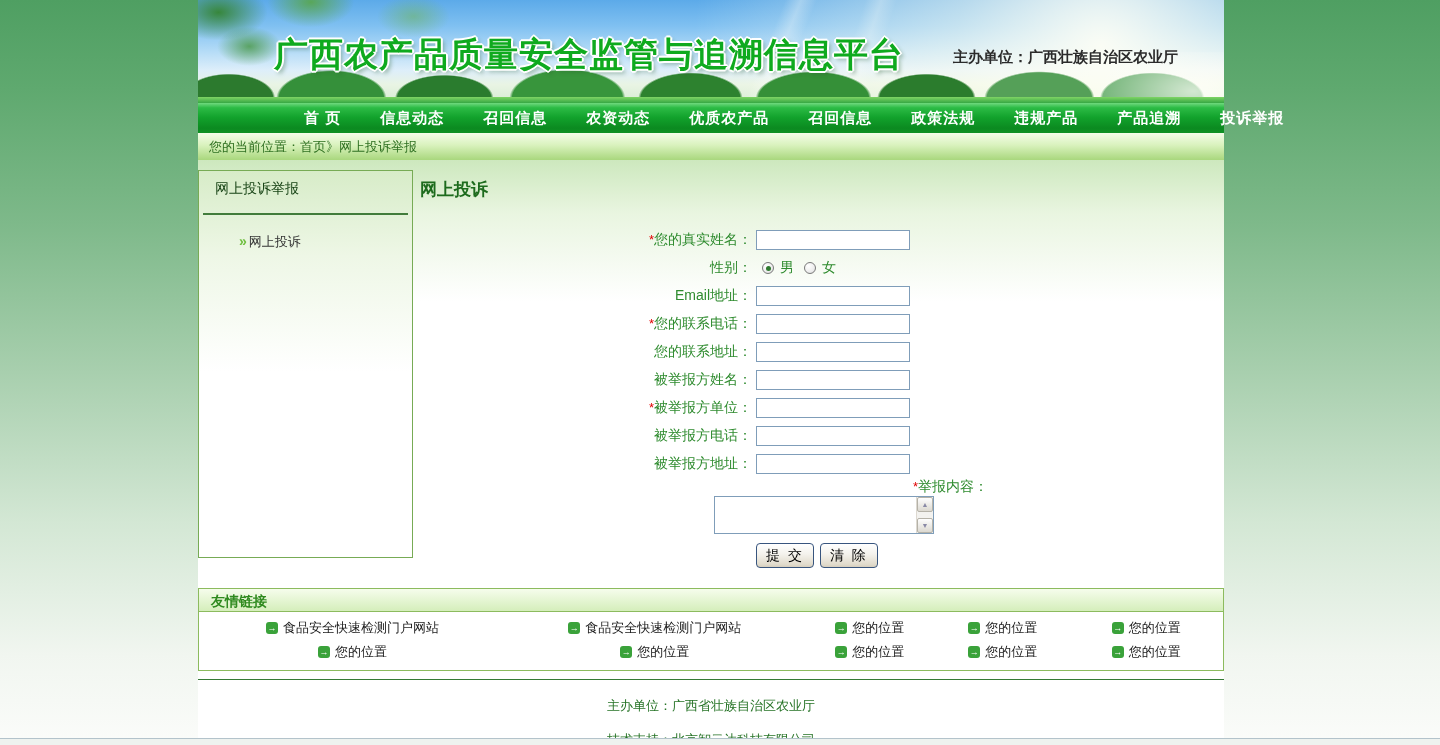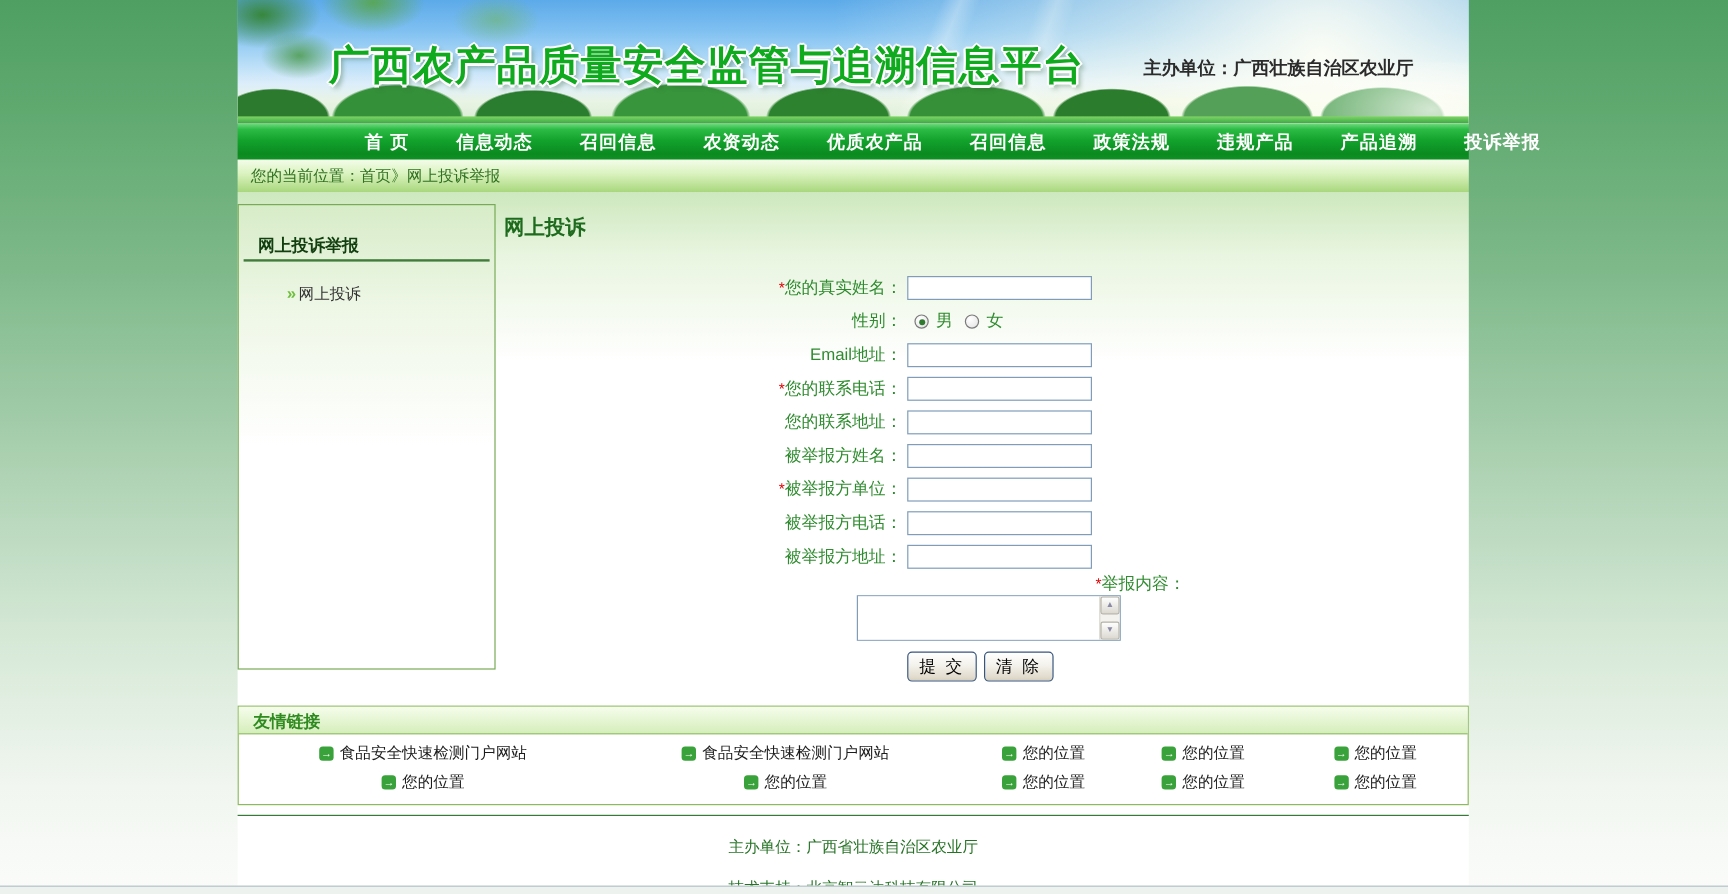--- a/index.html
+++ b/index.html
@@ -47,21 +47,21 @@
   
   .breadcrumb { height:27px; line-height:27px; padding-left:11px; font-size:13px; color:#2f7021;
     background:linear-gradient(180deg,#f4fde9 0%,#d9f2bd 45%,#a9d77d 100%); }
 
   
   .site-lower { min-height:578px; background:linear-gradient(180deg,#cde8be 0%,#e9f5e0 9%,#ffffff 24%); }
   .content { display:flex; gap:7px; padding-top:10px; }
 
   .sidebar { width:215px; height:388px; border:1px solid #77ab55;
     background:linear-gradient(180deg,#d7ecc8 0%,#eef7e6 22%,#ffffff 52%); }
-  .sidebar-title { margin:16px 4px; padding:9px 12px 2px; font-size:14px; font-weight:bold; color:#123f10; border-bottom:2px solid #417c3b; }
+  .sidebar-title { margin:0 4px; padding:9px 12px 15px; font-size:14px; font-weight:normal; color:#123f10; border-bottom:2px solid #417c3b; }
   .sidebar-item { margin-top:18px; padding-left:40px; font-size:13px; color:#333; cursor:pointer; }
   .arrow-icon { color:#6fbf3f; font-weight:bold; font-size:14px; margin-right:2px; }
 
   .main { flex:1; }
   .main-title { padding-top:8px; font-size:17px; font-weight:bold; color:#1d6b1d; }
 
   .form { margin-top:25px; }
   .form-row { display:flex; align-items:center; height:28px; }
   .form-row.ta-row { height:56px;flex-direction:column; }
   .flabel { width:332px; text-align:right; font-size:14px; color:#2e8b2e; }

